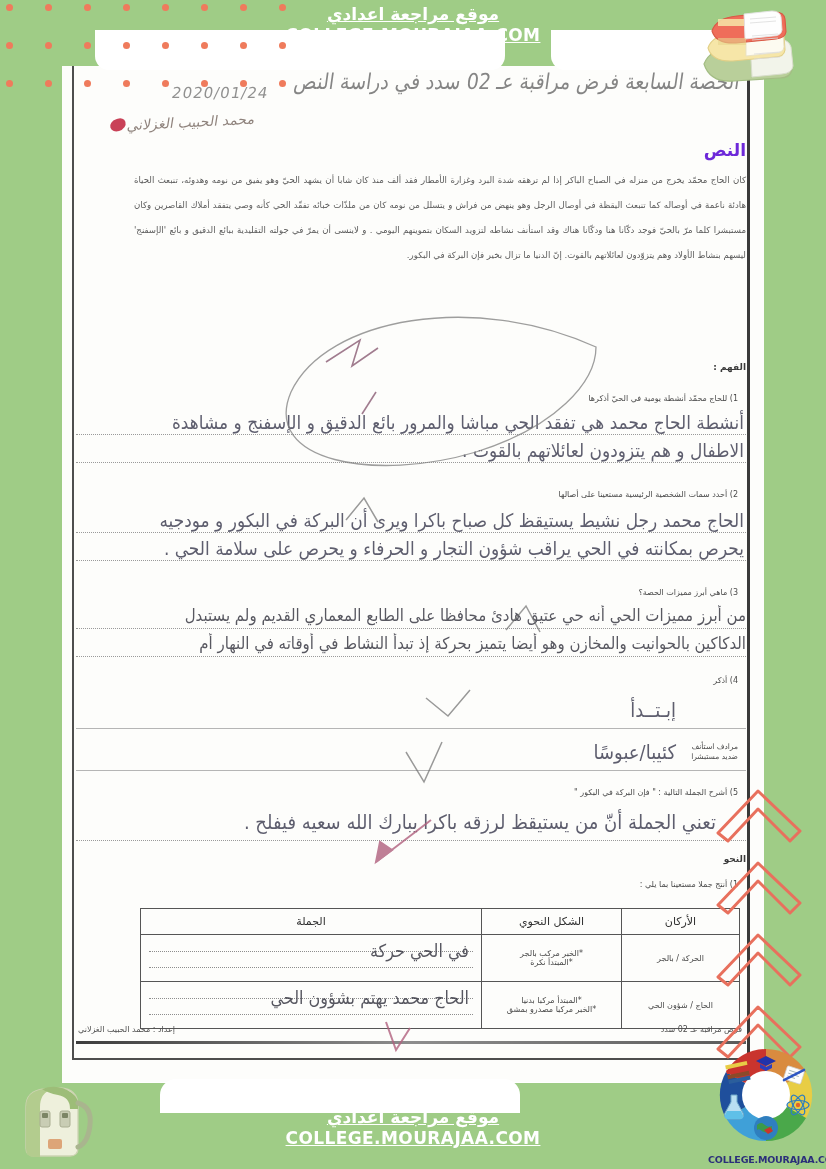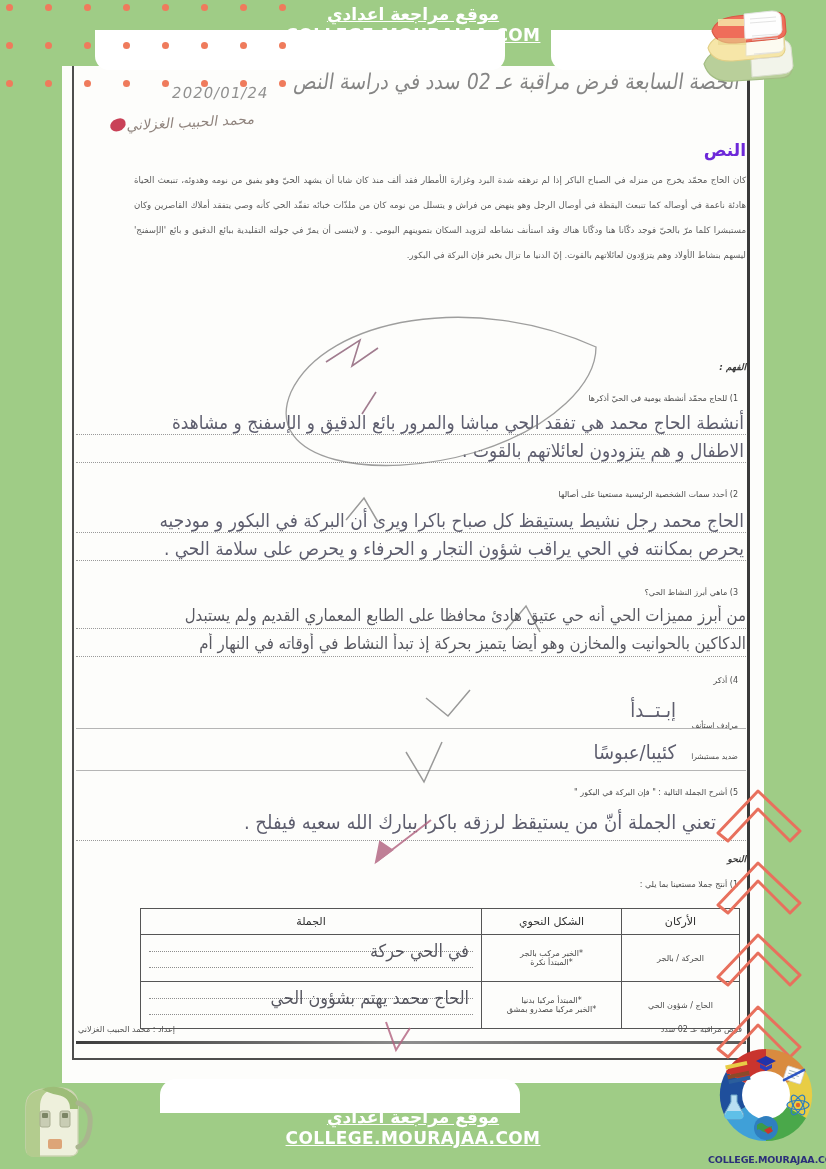--- a/index.html
+++ b/index.html
@@ -131,21 +131,21 @@
     position: absolute; right: 0; top: 106px; width: 612px;
     font-size: 8.6px; color: #5a5a5a; direction: rtl; text-align: justify;
     line-height: 25px; letter-spacing: .1px;
   }
   .attribution {
     position: absolute; right: 0; top: 268px; width: 612px;
     text-align: left; font-size: 8px; color: #555; direction: rtl;
   }
   .sec-label {
     position: absolute; right: 0; font-size: 9px; color: #3a3a3a;
-    font-weight: bold; direction: rtl; font-style: italic;
+    font-weight: bold; direction: rtl;
   }
   .q {
     position: absolute; right: 8px; font-size: 8px; color: #4a4a4a; direction: rtl;
   }
   .answer {
     position: absolute; direction: rtl; color: #3c3c50;
     font-size: 17px; letter-spacing: .5px; line-height: 24px;
     transform: scaleY(1.1); opacity: .82; white-space: nowrap;
   }
   .answer.ink2 { color: #34343f; }
@@ -293,32 +293,32 @@
       <span>2)</span>
       <span>أحدد سمات الشخصية الرئيسية مستعينا على أصالها</span>
     </div>
     <div class="dotline" style="right:0; left:0; top:470px"></div>
     <div class="dotline" style="right:0; left:0; top:498px"></div>
     <div class="answer" style="right:2px; top:446px">الحاج محمد رجل نشيط يستيقظ كل صباح باكرا ويرى أن البركة في البكور و مودجيه</div>
     <div class="answer" style="right:2px; top:474px">يحرص بمكانته في الحي يراقب شؤون التجار و الحرفاء و يحرص على سلامة الحي .</div>
 
     <div class="q" style="top:526px">
       <span>3)</span>
-      <span>ماهي أبرز النشاط الحي؟</span>
+      <span>ماهي أبرز مميزات الحصة؟</span>
     </div>
     <div class="dotline" style="right:0; left:0; top:566px"></div>
     <div class="dotline" style="right:0; left:0; top:594px"></div>
     <div class="answer ink2" style="right:0; top:542px; font-size:15px">من أبرز مميزات الحي أنه حي عتيق هادئ محافظا على الطابع المعماري القديم ولم يستبدل</div>
     <div class="answer ink2" style="right:0; top:570px; font-size:15px">الدكاكين بالحوانيت والمخازن وهو أيضا يتميز بحركة إذ تبدأ النشاط في أوقاته في النهار أم</div>
 
     <div class="q" style="top:614px">
       <span>4)</span>
       <span>أذكر</span>
     </div>
-    <div class="q" style="top:659px; right:8px; font-size:7.5px">مرادف استأنف</div>
+    <div class="q" style="top:680px; right:8px; font-size:7.5px">مرادف استأنف</div>
     <div class="solidline" style="right:0; left:0; top:666px"></div>
     <div class="answer" style="right:70px; top:636px; font-size:18px">إبـتــدأ</div>
 
     <div class="q" style="top:690px; right:8px; font-size:7.5px">ضديد مستبشرا</div>
     <div class="solidline" style="right:0; left:0; top:708px"></div>
     <div class="answer" style="right:70px; top:678px; font-size:18px">كئيبا/عبوسًا</div>
 
     <div class="q" style="top:726px">
       <span>5)</span>
       <span>أشرح الجملة التالية : " فإن البركة في البكور "</span>

